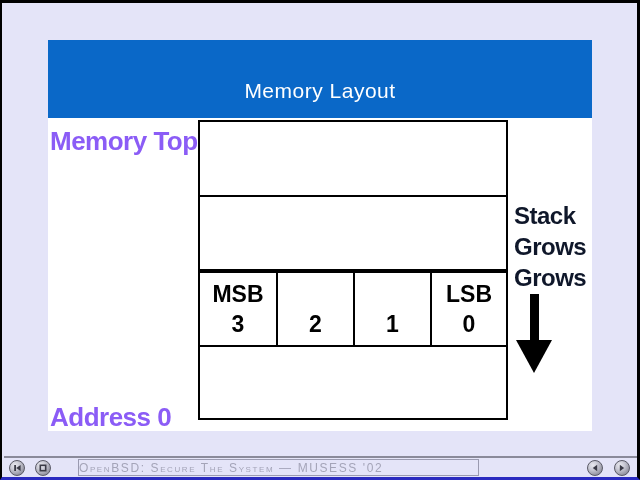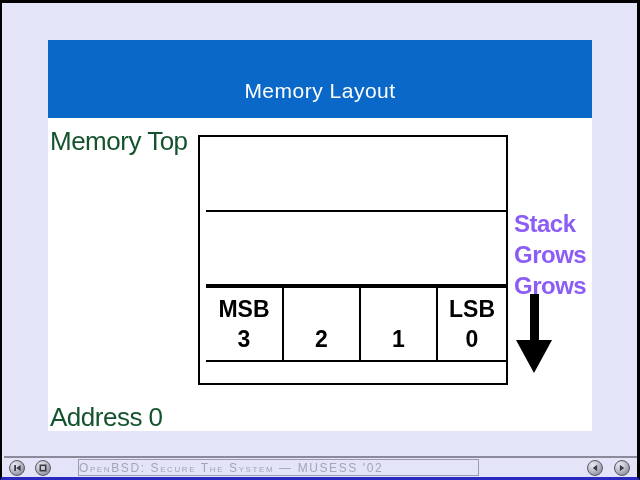--- a/index.html
+++ b/index.html
@@ -22,50 +22,50 @@
   }
   #banner{
     position:absolute;left:0;top:0;width:100%;height:78px;
     background:#0a68c8;
     display:flex;flex-direction:column;justify-content:center;align-items:center;
     color:#fff;
   }
   #banner .t1{font-size:21px;letter-spacing:.5px;margin-top:24px;}
   #banner .t2{font-size:21px;letter-spacing:.5px;margin-top:5px;}
   .blabel{
-    position:absolute;color:#14532d;font-weight:normal;font-size:26px;
+    position:absolute;color:#8b5cf6;font-weight:bold;font-size:26px;
     white-space:nowrap;letter-spacing:-.5px;
   }
   #memory-top{left:2px;top:86px;}
   #address-zero{left:2px;top:362px;}
   
   #membox{
-    position:absolute;left:150px;top:95px;width:310px;height:250px;
-    box-sizing:border-box;border:2px solid #000;background:#fff;padding-left:6px;
+    position:absolute;left:150px;top:80px;width:310px;height:300px;
+    box-sizing:border-box;border:2px solid #000;background:#fff;
   }
   .mrow{box-sizing:border-box;width:100%;}
   #row-a{height:75px;border-bottom:2px solid #000;}
   #row-b{height:76px;border-bottom:4px solid #000;}
   #row-bytes{
     height:74px;border-bottom:2px solid #000;
     display:grid;grid-template-columns:78px 77px 77px 1fr;
   }
   #row-d{height:71px;}
   .bytecell{
     box-sizing:border-box;
     display:flex;flex-direction:column;align-items:center;justify-content:flex-start;
     padding-top:6px;
     font-weight:bold;font-size:23px;color:#000;line-height:30px;
   }
   .bytecell:not(:last-child){border-right:2px solid #000;}
   .bytecell span{height:30px;display:block;}
   
   #stack-note{
-    position:absolute;left:466px;top:168px;
-    font-weight:bold;font-size:24px;line-height:31px;color:#8b5cf6;
+    position:absolute;left:466px;top:160px;
+    font-weight:bold;font-size:24px;line-height:31px;color:#0f172a;
     letter-spacing:-.5px;
   }
   #down-arrow{position:absolute;left:465px;top:254px;}
   
   #footer-sep{
     position:absolute;left:2px;top:453px;width:633px;height:2px;background:#8a8a9a;
   }
   .navbtn{
     position:absolute;top:457px;width:16px;height:16px;
     border-radius:50%;

